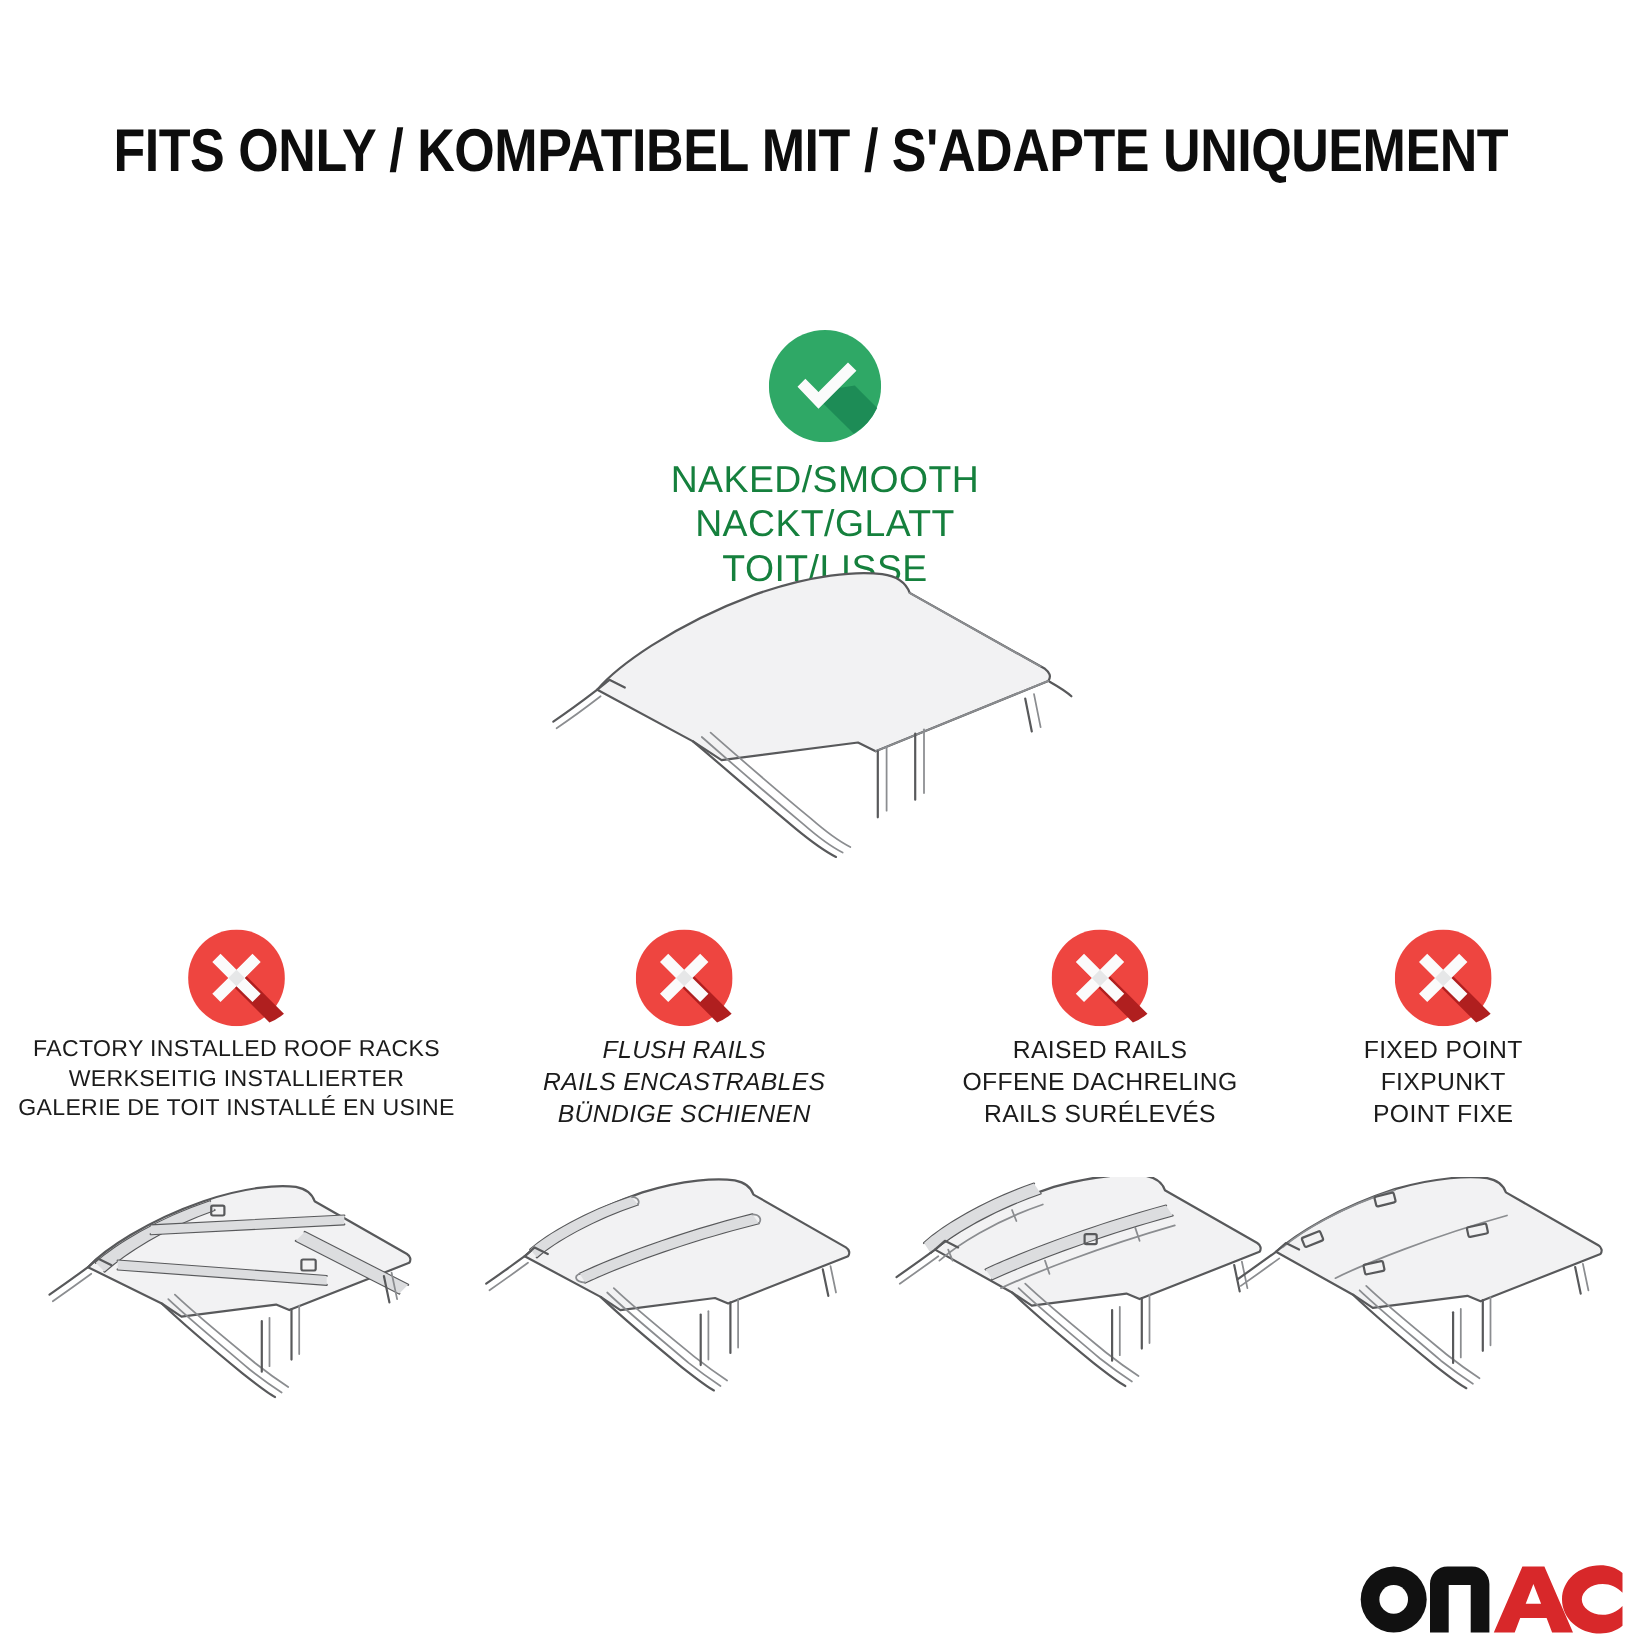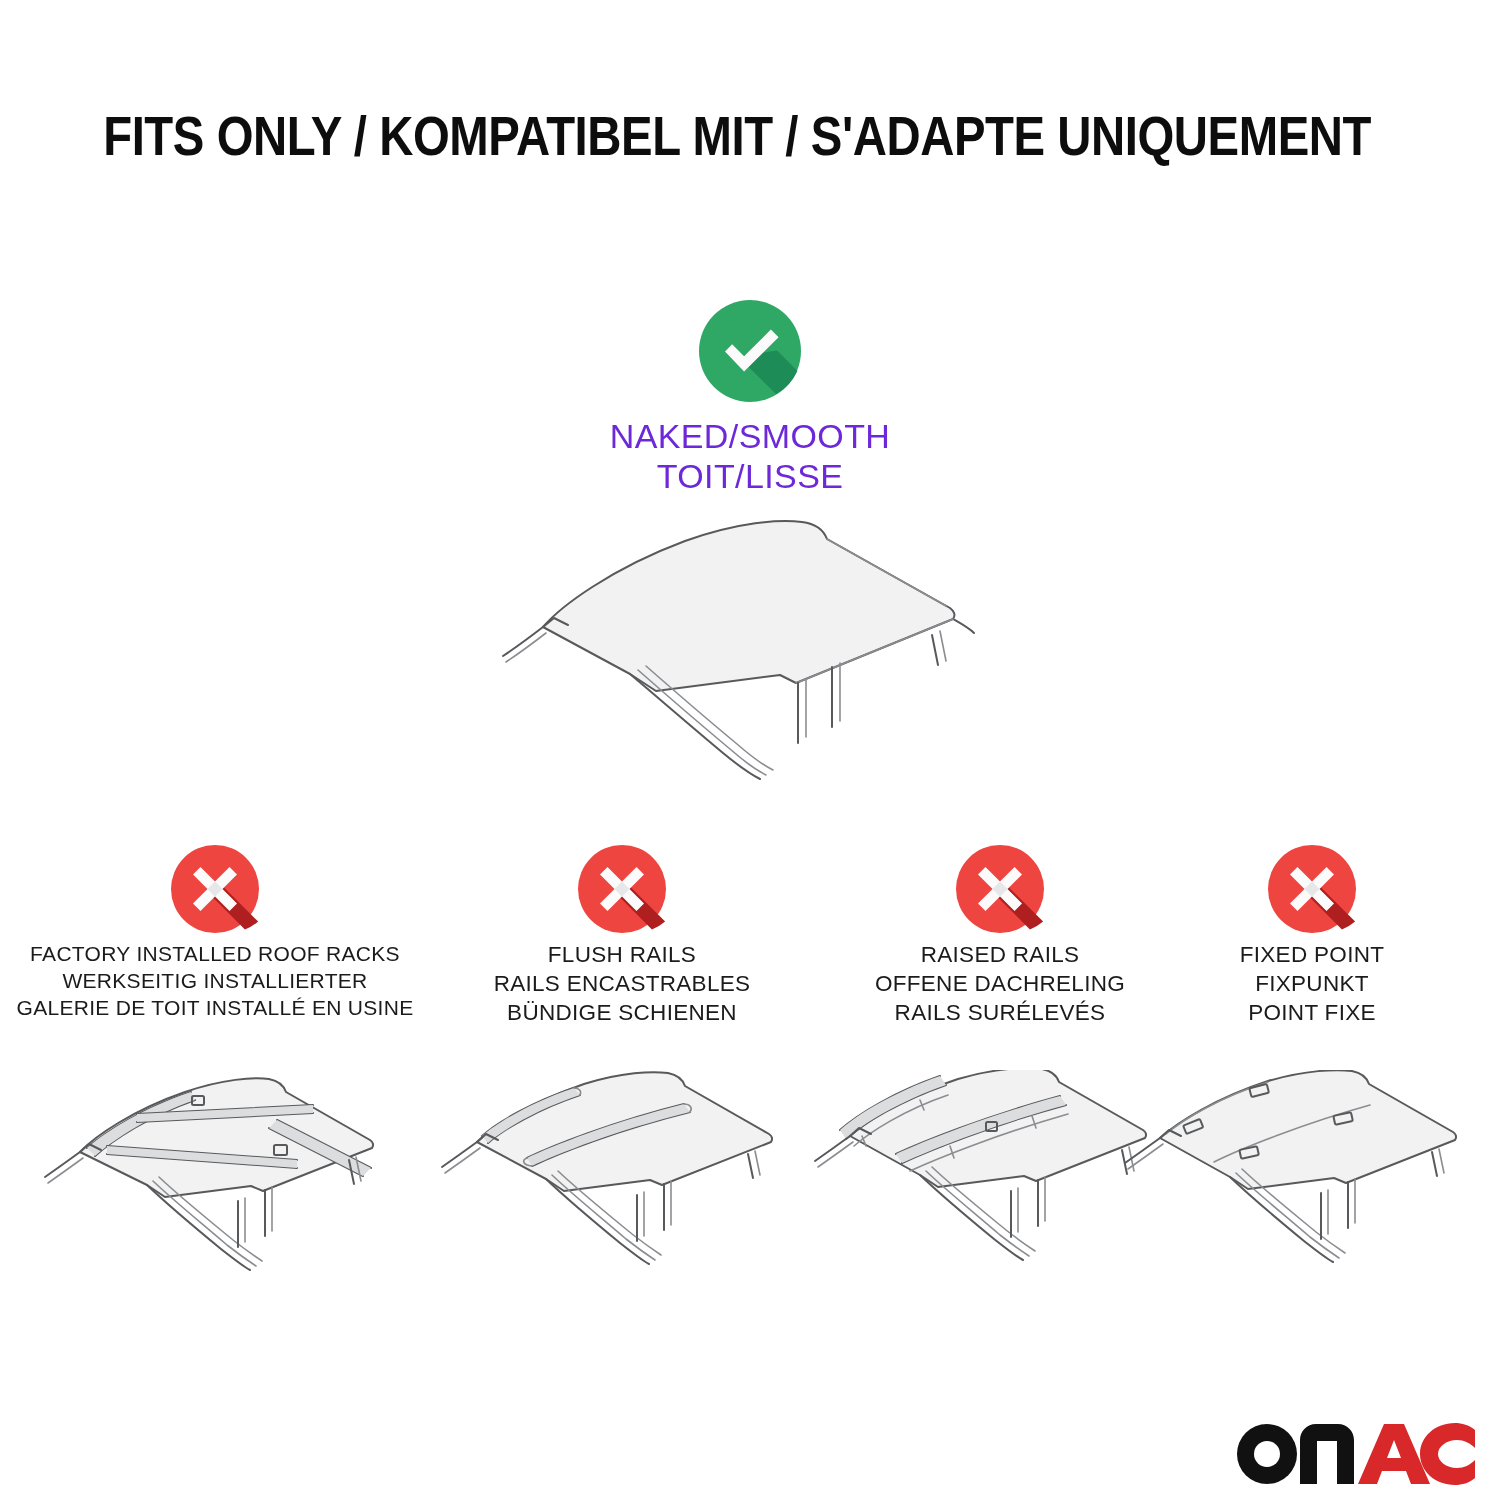--- a/index.html
+++ b/index.html
@@ -62,21 +62,21 @@
     width: 102px;
     height: 102px;
     margin: 0 auto;
   }
   #approved-label {
     margin-top: 14px;
     font-size: 34px;
     line-height: 1.19;
     letter-spacing: 0.4px;
     font-weight: 400;
-    color: #6d28d9;
+    color: #15803d;
   }
   #approved-label .line { display: block; }
 
   #approved-figure {
     position: absolute;
     left: 480px;
     top: 515px;
     width: 540px;
     height: 290px;
   }
@@ -90,21 +90,21 @@
     width: 1500px;
     height: 460px;
   }
   .reject-col {
     position: absolute;
     top: 0;
     width: 400px;
     text-align: center;
   }
   .reject-col[data-col="0"] { left: 15px; }
-  .reject-col[data-col="1"] { left: 422px; }
+  .reject-col[data-col="1"] { left: 422px; font-style: italic; }
   .reject-col[data-col="2"] { left: 800px; }
   .reject-col[data-col="3"] { left: 1112px; }
 
   .reject-icon {
     width: 88px;
     height: 88px;
     margin: 0 auto;
   }
   .reject-label {
     margin-top: 8px;
@@ -175,20 +175,21 @@
       <circle cx="50" cy="50" r="50" fill="#2fa866"></circle>
 
       <path d="M38.5 55.5 L48 65 L75.5 92.2 A50 50 0 0 0 96.5 69.5 L76.5 49.5 Z" fill="#1c8a55" opacity="0.95"></path>
 
       <path d="M25.5 50.5 L32.5 43.4 L44.2 55.2 L70.5 28.9 L78.0 36.4 L44.2 70.2 Z" fill="#fbfbfb"></path>
     </svg>
   </div>
 
   <div id="approved-label">
     <span class="line">NAKED/SMOOTH</span>
+    <span class="line">NACKT/GLATT</span>
     <span class="line">TOIT/LISSE</span>
   </div>
 </div>
 
 <div id="approved-figure">
   <svg viewBox="0 0 540 290" xmlns="http://www.w3.org/2000/svg" aria-hidden="true">
 
     <path class="lineart-fill" d="M63 112 C 80 92, 130 54, 205 26 C 258 7, 300 4, 322 7 C 337 9, 344 16, 347 24
              L 470 93 C 474 96, 476 100, 473 104 L 316 168 L 300 160 L 176 176 L 150 159 Z"></path>
 

